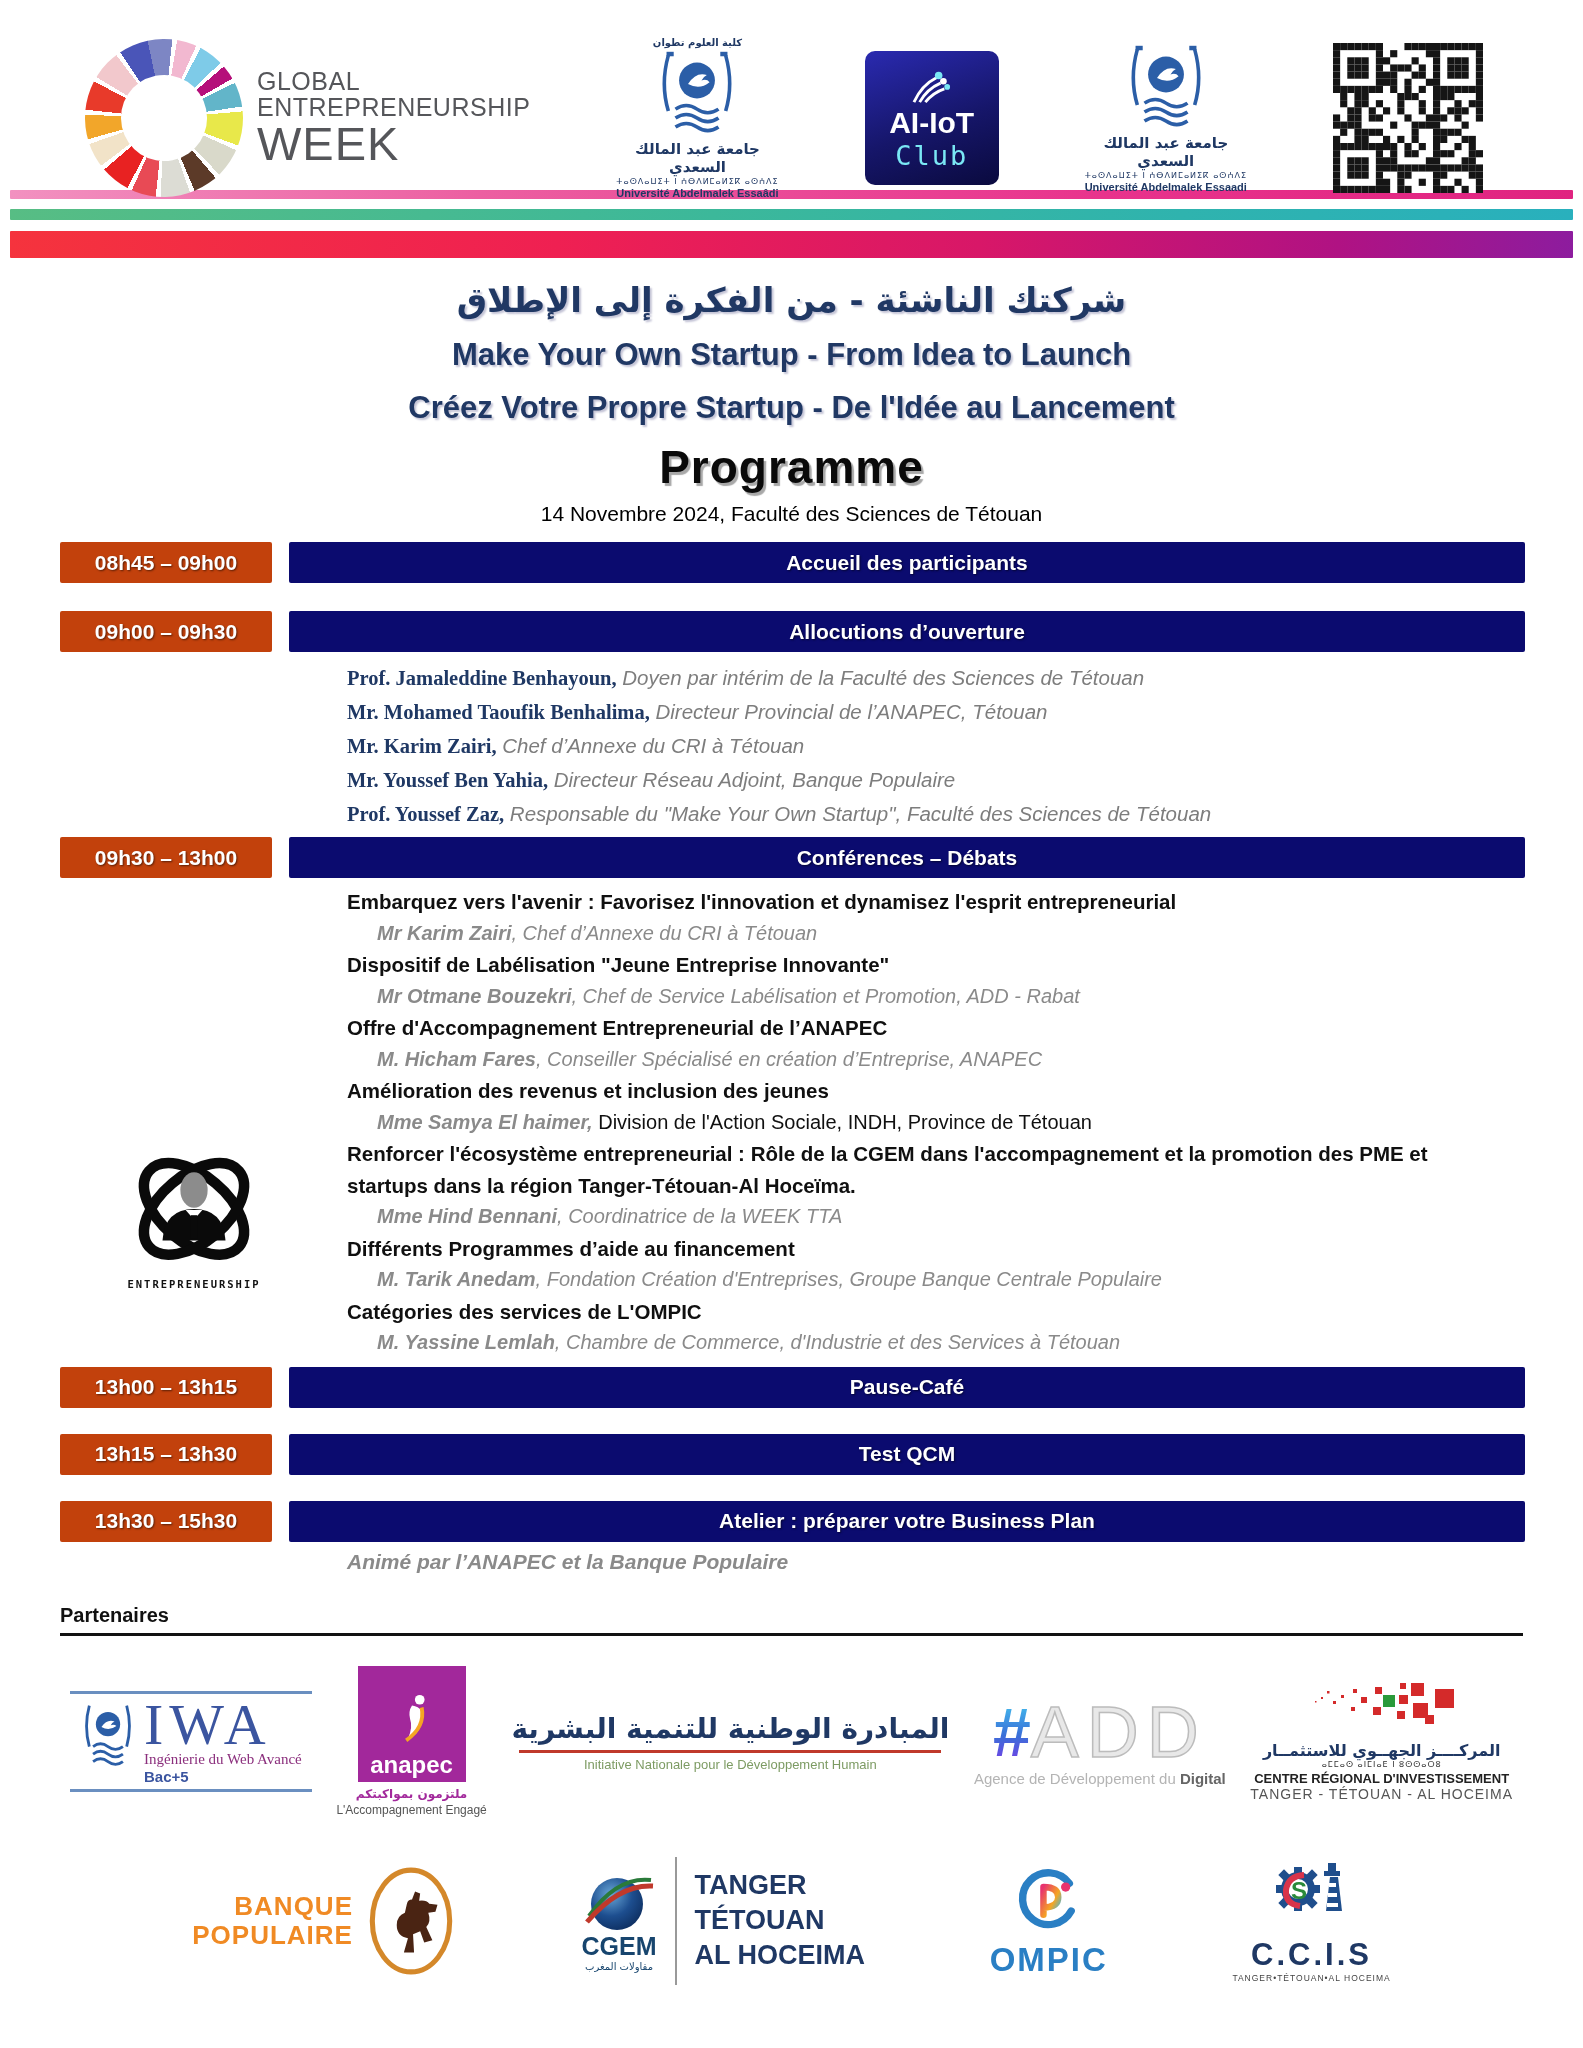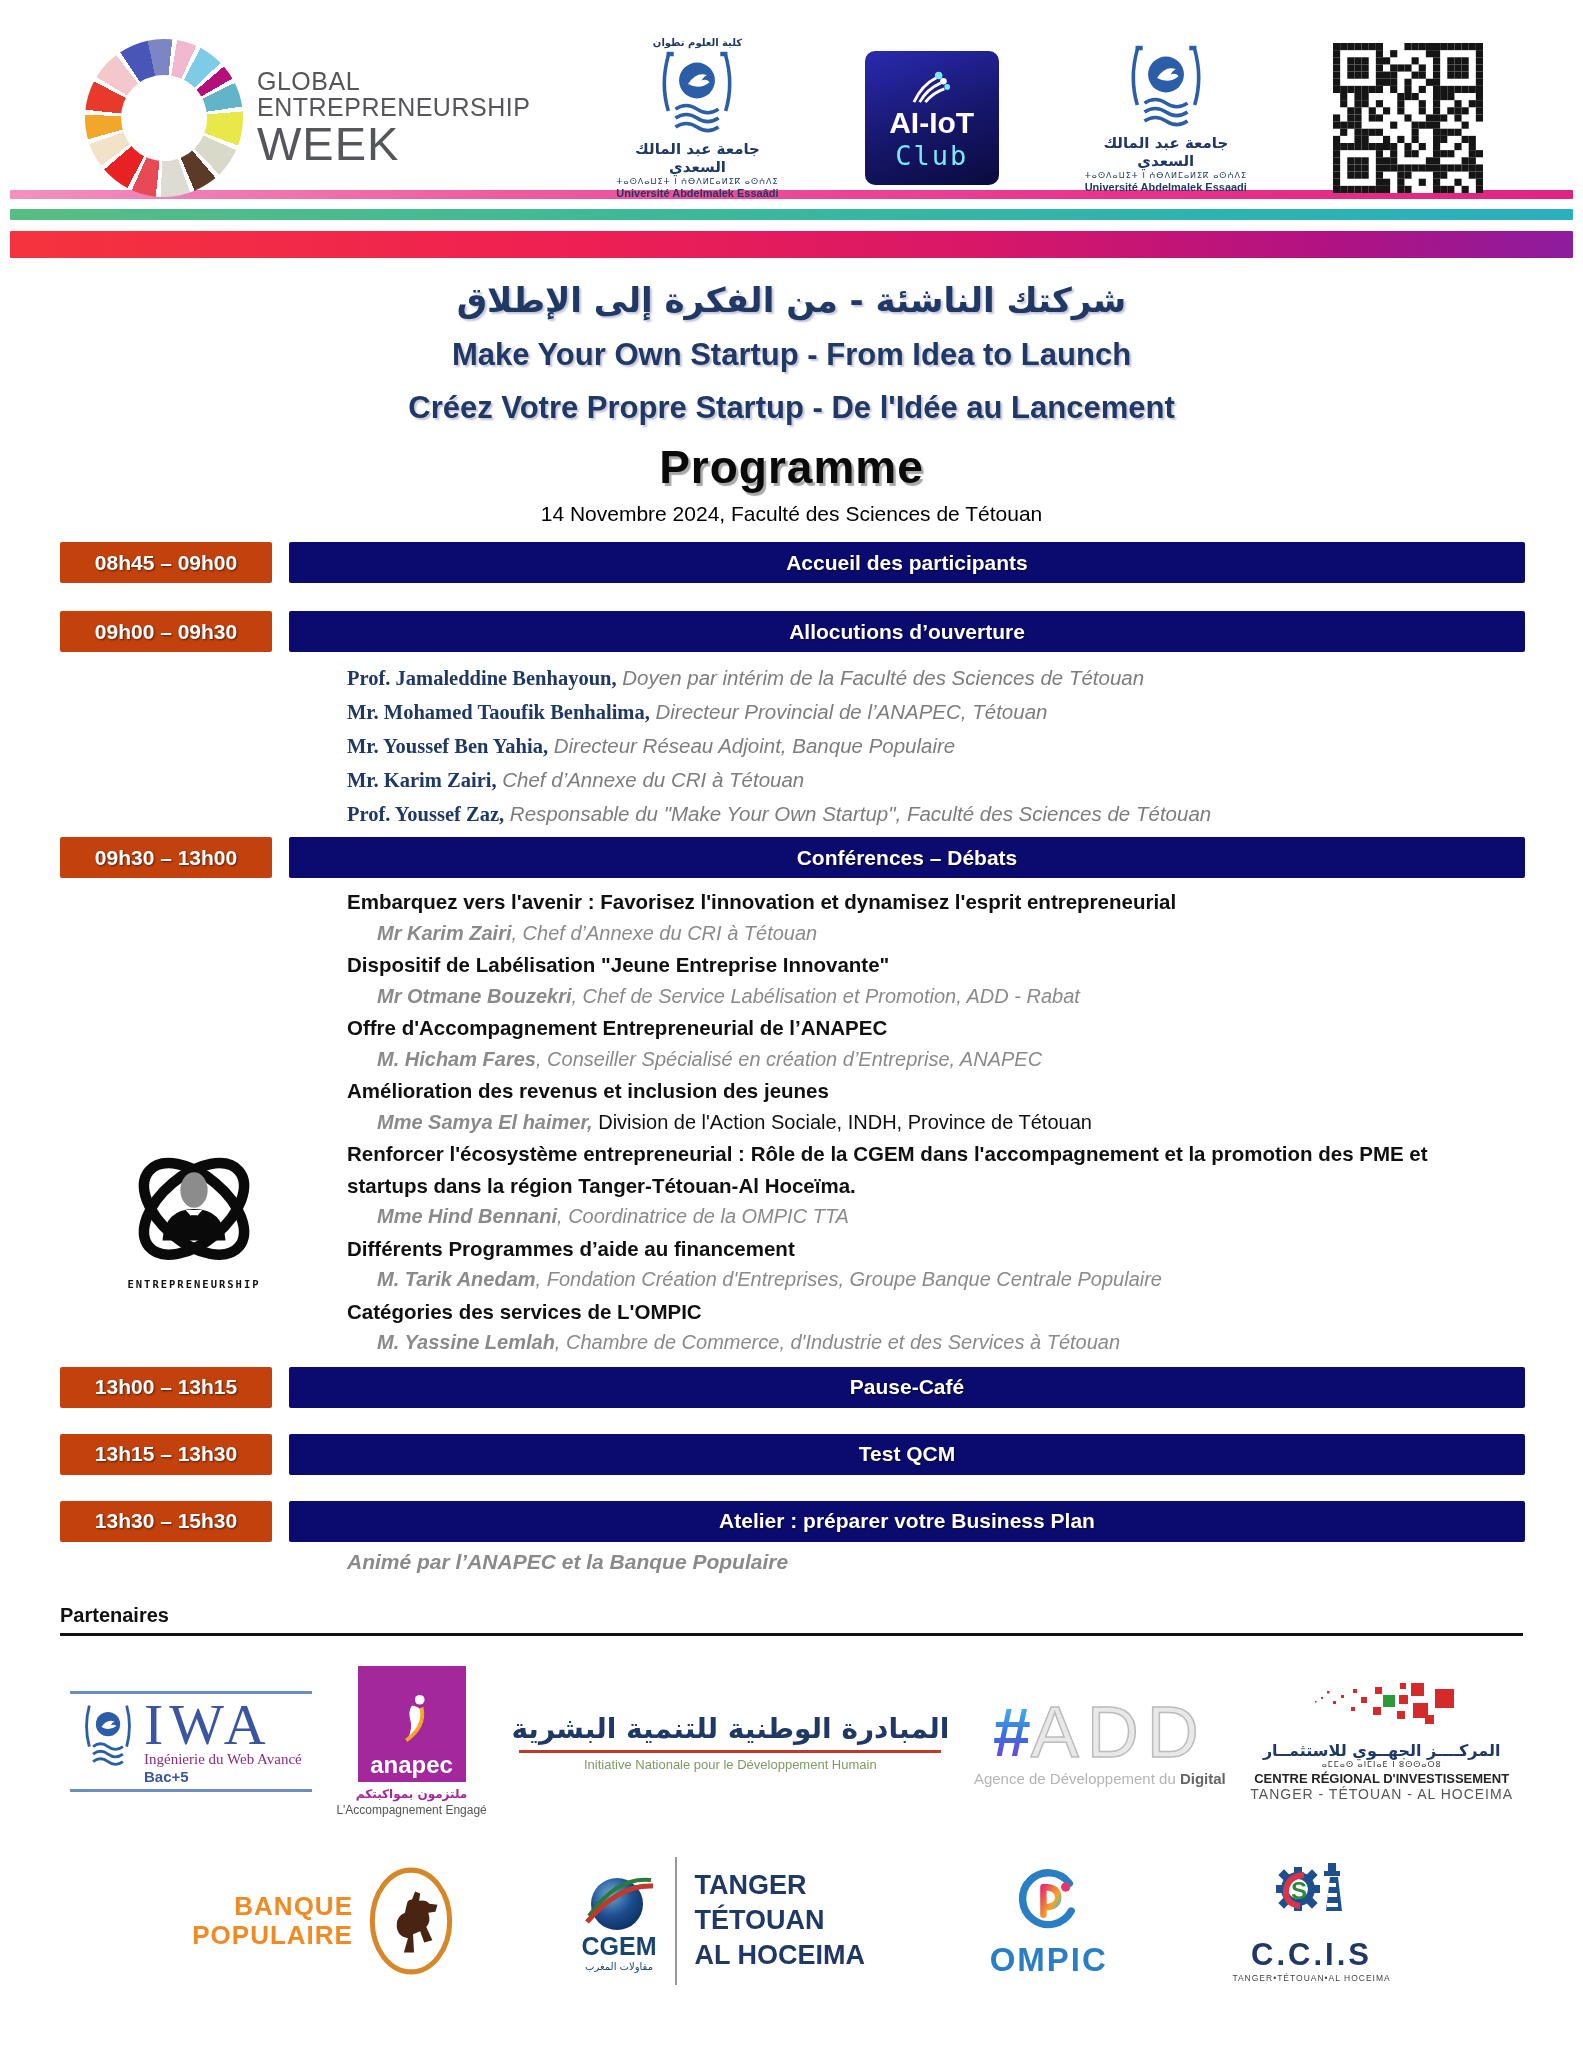--- a/index.html
+++ b/index.html
@@ -483,22 +483,22 @@
 
     <div class="bar mt28">
       <div class="t">09h00 – 09h30</div>
       <div class="gap"></div>
       <div class="c">Allocutions d’ouverture</div>
     </div>
 
     <div class="speakers">
       <div class="speaker"><span class="nm">Prof.  Jamaleddine Benhayoun,</span><span class="rl"> Doyen par intérim de la Faculté des Sciences de Tétouan</span></div>
       <div class="speaker"><span class="nm">Mr. Mohamed Taoufik Benhalima,</span><span class="rl"> Directeur Provincial de l’ANAPEC, Tétouan</span></div>
+      <div class="speaker"><span class="nm">Mr. Karim Zairi,</span><span class="rl"> Chef d’Annexe du CRI à Tétouan</span></div>
       <div class="speaker"><span class="nm">Mr. Youssef Ben Yahia,</span><span class="rl"> Directeur Réseau Adjoint, Banque Populaire</span></div>
-      <div class="speaker"><span class="nm">Mr. Karim Zairi,</span><span class="rl"> Chef d’Annexe du CRI à Tétouan</span></div>
       <div class="speaker"><span class="nm">Prof. Youssef Zaz,</span><span class="rl"> Responsable du  "Make Your Own Startup", Faculté des Sciences de Tétouan</span></div>
     </div>
 
     <div class="bar">
       <div class="t">09h30 – 13h00</div>
       <div class="gap"></div>
       <div class="c">Conférences – Débats</div>
     </div>
 
     <div class="talks">
@@ -508,21 +508,21 @@
       <div class="talk-title">Dispositif de Labélisation "Jeune Entreprise Innovante"</div>
       <div class="talk-sub"><span class="sp">Mr Otmane Bouzekri</span><span class="rl">, Chef de Service Labélisation et Promotion, ADD - Rabat</span></div>
 
       <div class="talk-title">Offre d'Accompagnement Entrepreneurial de l’ANAPEC</div>
       <div class="talk-sub"><span class="sp">M. Hicham Fares</span><span class="rl">, Conseiller Spécialisé en création d’Entreprise, ANAPEC</span></div>
 
       <div class="talk-title">Amélioration des revenus et inclusion des jeunes</div>
       <div class="talk-sub dark"><span class="sp">Mme Samya El haimer,</span><span class="rl"> Division de l'Action Sociale, INDH, Province de Tétouan</span></div>
 
       <div class="talk-title">Renforcer l'écosystème entrepreneurial : Rôle de la CGEM dans l'accompagnement et la promotion des PME et startups dans la région Tanger-Tétouan-Al Hoceïma.</div>
-      <div class="talk-sub"><span class="sp">Mme Hind Bennani</span><span class="rl">, Coordinatrice de la OMPIC TTA</span></div>
+      <div class="talk-sub"><span class="sp">Mme Hind Bennani</span><span class="rl">, Coordinatrice de la WEEK TTA</span></div>
 
       <div class="talk-title">Différents Programmes d’aide au financement</div>
       <div class="talk-sub"><span class="sp">M. Tarik Anedam</span><span class="rl">, Fondation Création d'Entreprises, Groupe Banque Centrale Populaire</span></div>
 
       <div class="talk-title">Catégories des services de L'OMPIC</div>
       <div class="talk-sub"><span class="sp">M. Yassine Lemlah</span><span class="rl">, Chambre de Commerce, d'Industrie et des Services à Tétouan</span></div>
     </div>
 
     <div class="bar mt8">
       <div class="t">13h00 – 13h15</div>

